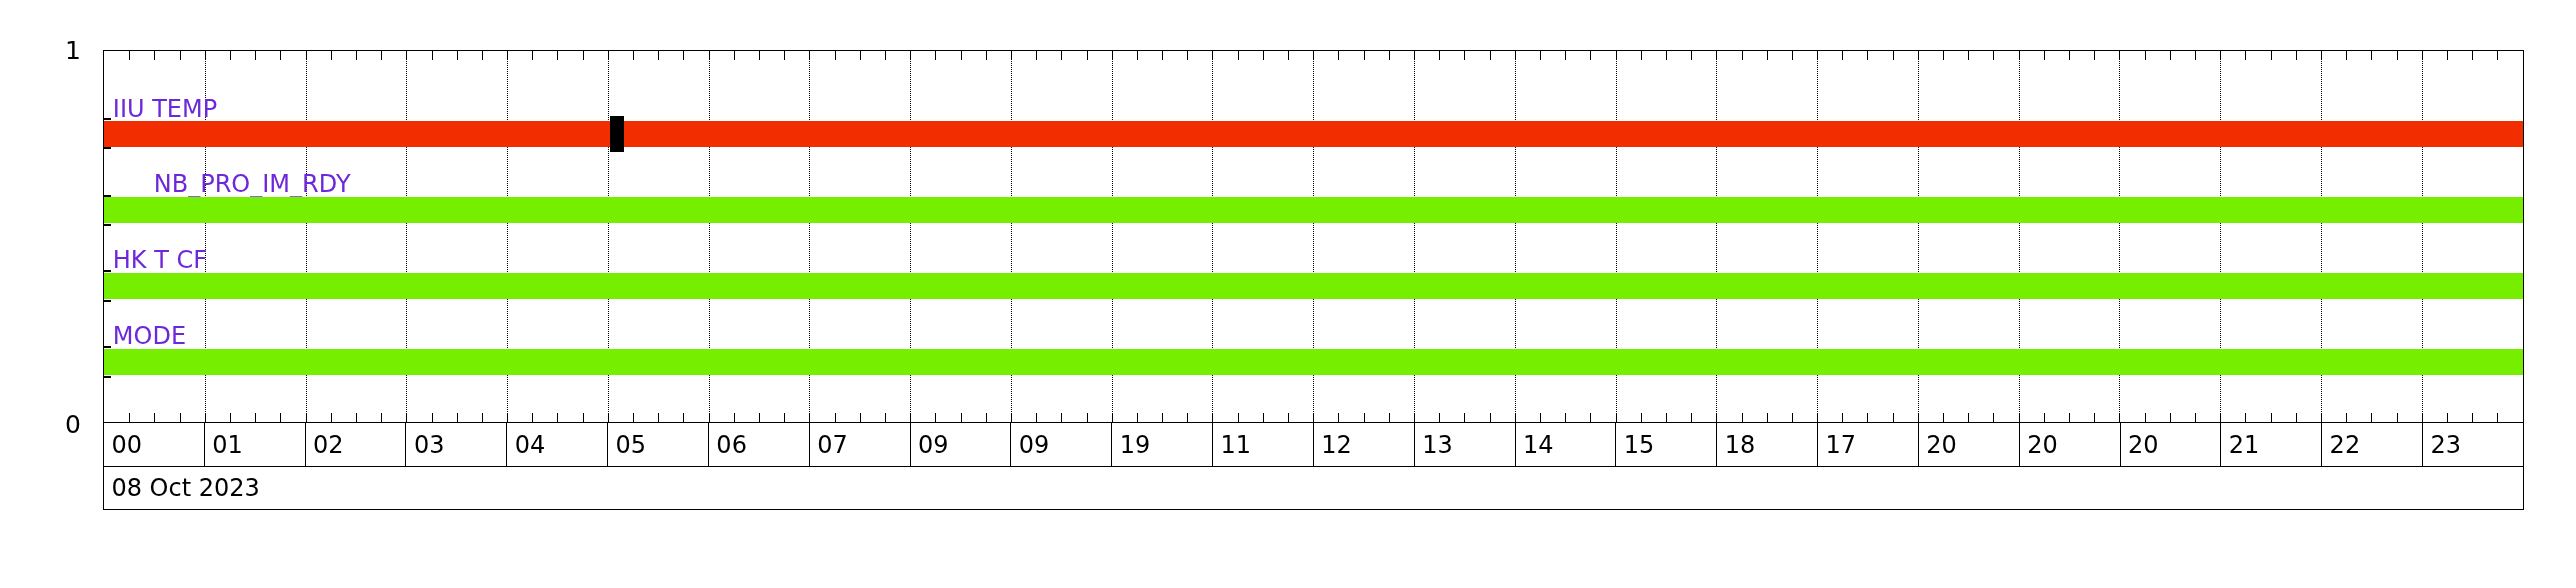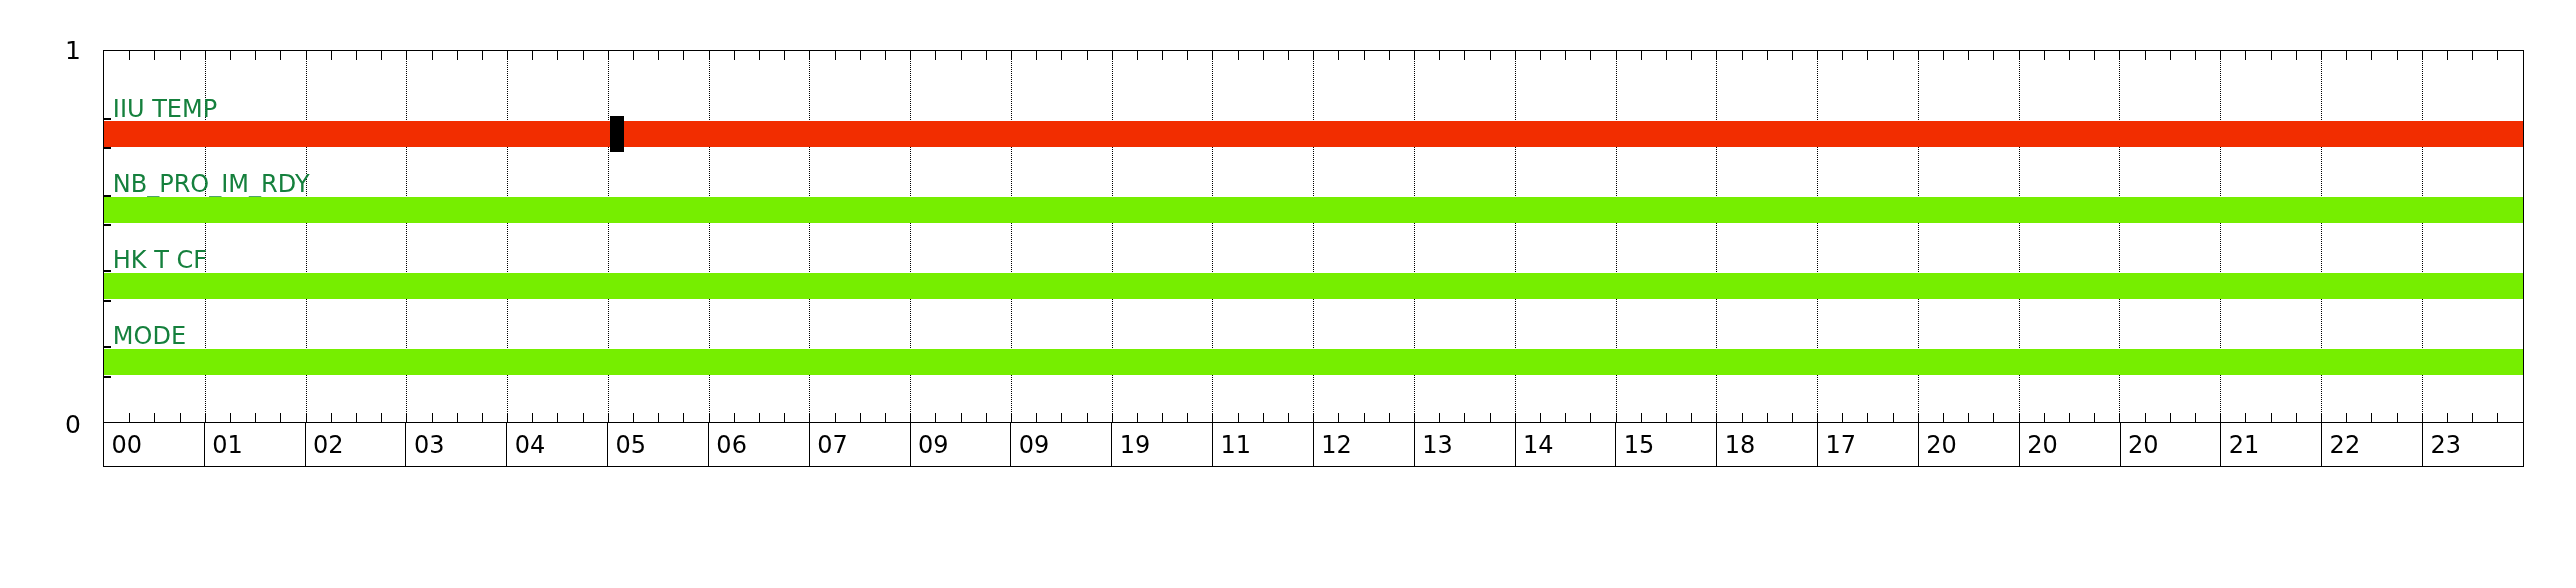--- a/index.html
+++ b/index.html
@@ -58,21 +58,21 @@
     width:7.4px;
     height:2.2px;
     background:#000;
   }
 
   
   .row-label{
     position:absolute;
     left:8.8px;
     font-size:24px;
-    color:#15803d;
+    color:#6d28d9;
     white-space:pre;
     letter-spacing:0px;
     font-family:"DejaVu Sans",sans-serif;
     line-height:1;
   }
   .bar{
     position:absolute;
     left:0;
     right:0;
     height:26px;
@@ -361,21 +361,21 @@
         <div class="ytick" style="top: 173px;"></div>
         <div class="ytick" style="top: 219px;"></div>
         <div class="ytick" style="top: 249px;"></div>
         <div class="ytick" style="top: 295px;"></div>
         <div class="ytick" style="top: 325px;"></div>
       </div>
     <div id="series">
         <div class="row-label" style="top: 46px;">IIU TEMP</div>
         <div class="bar" style="top: 70px; background: rgb(242, 45, 0);"></div>
         <div class="marker" style="left: 506px; width: 14px; top: 65px; height: 36px;"></div>
-        <div class="row-label" style="top: 121px;">NB_PRO_IM_RDY</div>
+        <div class="row-label" style="top: 121px; margin-left: 41px;">NB_PRO_IM_RDY</div>
         <div class="bar" style="top: 146px; background: rgb(118, 238, 0);"></div>
         <div class="row-label" style="top: 197px;">HK T CF</div>
         <div class="bar" style="top: 222px; background: rgb(118, 238, 0);"></div>
         <div class="row-label" style="top: 273px;">MODE</div>
         <div class="bar" style="top: 298px; background: rgb(118, 238, 0);"></div>
       </div>
   </div>
 
   <div id="hourband">
       <div class="hourcell">00</div>
@@ -397,15 +397,16 @@
       <div class="hourcell">18</div>
       <div class="hourcell">17</div>
       <div class="hourcell">20</div>
       <div class="hourcell">20</div>
       <div class="hourcell">20</div>
       <div class="hourcell">21</div>
       <div class="hourcell">22</div>
       <div class="hourcell">23</div>
     </div>
 
+  <div id="dateband">08 Oct 2023</div>
 
 </div>
 
 
 </body></html>

